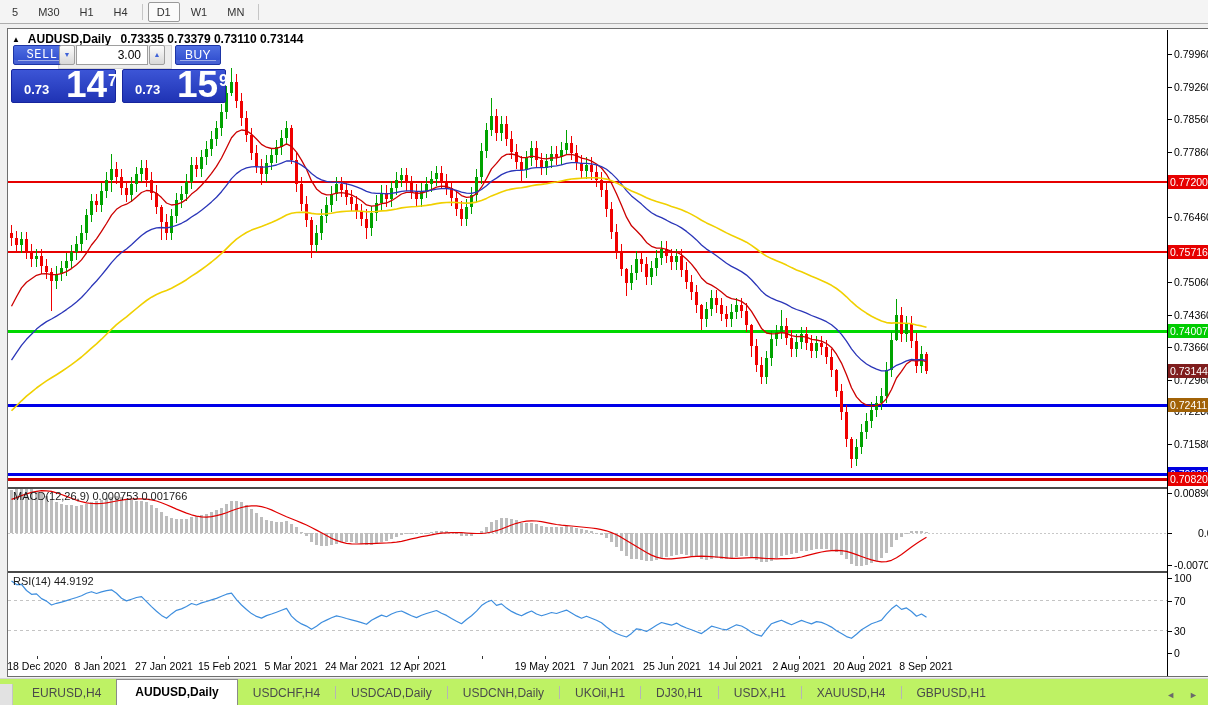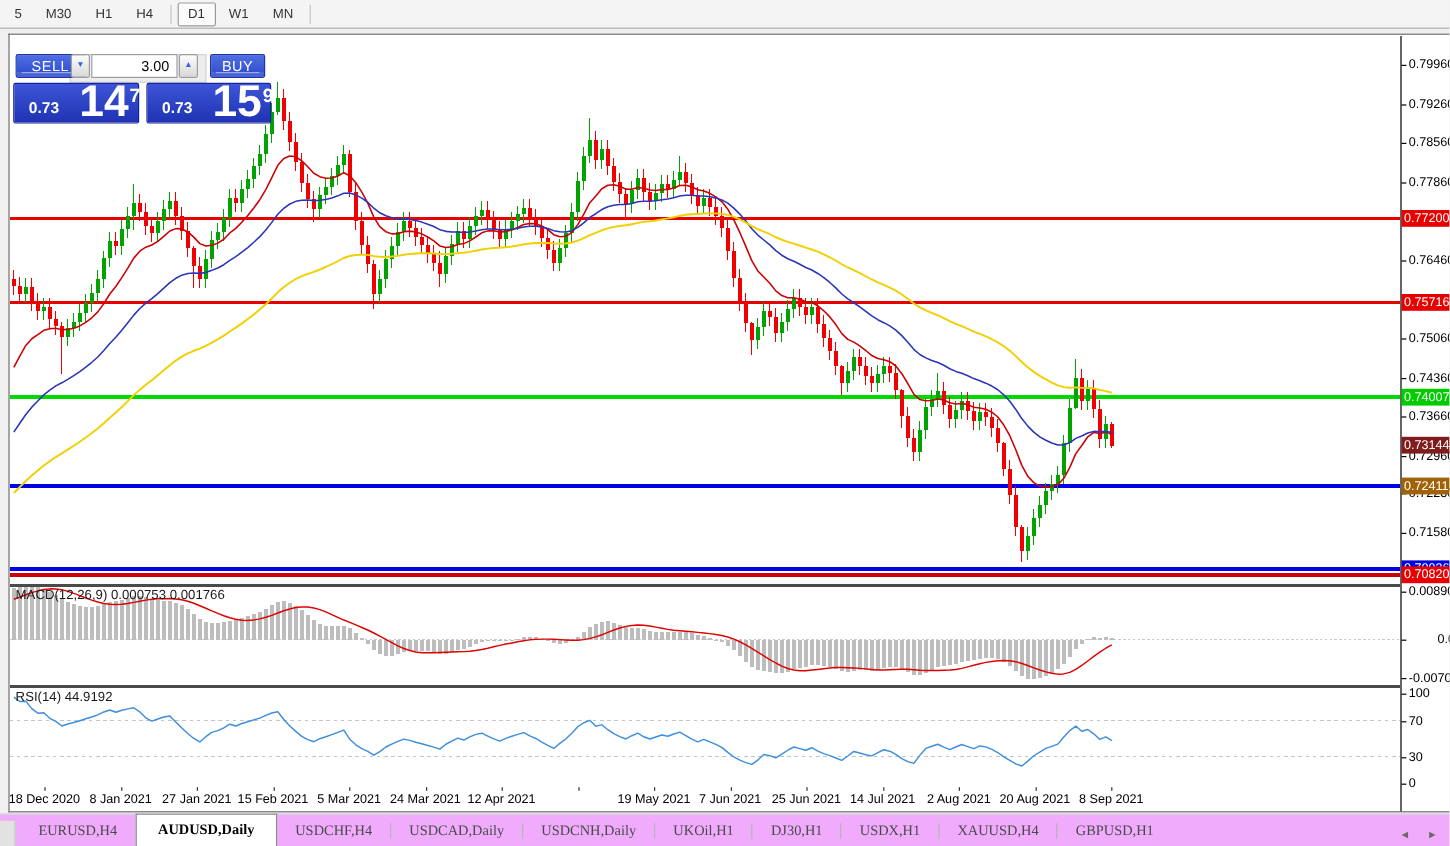--- a/index.html
+++ b/index.html
@@ -42,22 +42,22 @@
   .axis-vline{position:absolute;left:1167px;top:30px;width:1px;height:646px;background:#000;}
   .tick-dash{position:absolute;left:1168px;width:4px;height:1px;background:#000;}
   .tick-label{position:absolute;left:1174px;font-size:10.5px;color:#000;white-space:nowrap;}
   .badge{position:absolute;left:1168px;width:36px;font-size:10.5px;color:#fff;padding:1px 2px;white-space:nowrap;}
   .ind-label{position:absolute;font-size:11px;color:#1a1a1a;white-space:nowrap;}
   
   #dates{position:absolute;left:0;top:0;width:1208px;height:705px;pointer-events:none;}
   .date-label{position:absolute;top:660px;width:90px;text-align:center;font-size:10.5px;color:#000;white-space:nowrap;}
   .date-tick{position:absolute;top:656px;width:1px;height:3px;background:#333;}
   
-  .tabbar{position:absolute;left:0;top:678px;width:1208px;height:27px;background:#f0abfc;
-    border-top:1px solid #d5d5d5;display:flex;align-items:flex-end;font-family:Liberation Serif, serif;}
+  .tabbar{position:absolute;left:0;top:678px;width:1208px;height:27px;background:#bef264;
+    border-top:1px solid #d5d5d5;display:flex;align-items:flex-end;}
   .tab-stub{width:12px;height:22px;background:#e2e2e2;border-right:1px solid #c4c4c4;margin-right:4px;}
   .tab{font-size:12px;color:#4a4a4a;padding:5px 15px 6px 15px;white-space:nowrap;cursor:pointer;}
   .tab.active{background:#fff;border:1px solid #8a8a8a;border-bottom:none;font-weight:bold;color:#000;
     padding:5px 18px 7px 18px;}
   .tab-div{width:1px;height:13px;background:#b5b5b5;margin-bottom:7px;}
   .tab-arrows{margin-left:auto;margin-right:10px;margin-bottom:6px;display:flex;gap:14px;}
   .tab-arrow{font-size:9px;color:#6a6a6a;cursor:pointer;}
 </style>
 </head>
 <body>
@@ -652,24 +652,29 @@
         <rect x="917" y="502.0119580716081" width="3" height="1" fill="#bdbdbd" shape-rendering="crispEdges"></rect>
         <polyline points="3.5,469.4 8.5,467.6 13.5,465.6 18.5,463.9 23.5,462.4 28.5,461.3 33.5,460.7 38.5,460.8 43.5,461.4 48.5,462.8 53.5,464.5 58.5,466.4 63.5,468.3 68.5,470.1 73.5,471.7 78.5,472.9 83.5,473.5 88.5,473.7 93.5,473.5 98.5,472.9 103.5,472.0 108.5,471.0 113.5,470.1 118.5,469.4 123.5,469.0 128.5,468.9 133.5,468.8 138.5,469.1 143.5,469.8 148.5,471.0 153.5,472.7 158.5,474.8 163.5,476.9 168.5,479.1 173.5,481.1 178.5,483.1 183.5,484.8 188.5,486.1 193.5,486.9 198.5,487.1 203.5,486.6 208.5,485.7 213.5,484.4 218.5,482.8 223.5,480.8 228.5,479.0 233.5,477.5 238.5,476.3 243.5,475.8 248.5,475.9 253.5,476.7 258.5,478.0 263.5,479.9 268.5,482.2 273.5,484.5 278.5,486.7 283.5,488.7 288.5,490.8 293.5,492.9 298.5,495.0 303.5,497.5 308.5,500.1 313.5,502.8 318.5,505.5 323.5,508.2 328.5,510.4 333.5,512.1 338.5,513.3 343.5,513.9 348.5,514.0 353.5,513.9 358.5,513.7 363.5,513.6 368.5,513.4 373.5,513.2 378.5,513.0 383.5,512.7 388.5,512.1 393.5,511.3 398.5,510.2 403.5,508.9 408.5,507.8 413.5,506.7 418.5,505.8 423.5,504.8 428.5,503.9 433.5,503.2 438.5,502.8 443.5,502.6 448.5,502.6 453.5,502.7 458.5,503.0 463.5,503.3 468.5,503.5 473.5,503.5 478.5,503.0 483.5,502.0 488.5,500.7 493.5,499.0 498.5,497.0 503.5,495.0 508.5,493.3 513.5,492.0 518.5,491.2 523.5,490.8 528.5,491.0 533.5,491.7 538.5,492.6 543.5,493.6 548.5,494.5 553.5,495.2 558.5,495.6 563.5,496.0 568.5,496.5 573.5,497.0 578.5,497.5 583.5,498.0 588.5,498.7 593.5,499.6 598.5,500.8 603.5,502.6 608.5,504.8 613.5,507.4 618.5,510.4 623.5,513.5 628.5,516.6 633.5,519.6 638.5,522.5 643.5,525.1 648.5,527.1 653.5,528.3 658.5,528.9 663.5,528.9 668.5,528.4 673.5,527.9 678.5,527.3 683.5,526.7 688.5,526.3 693.5,526.2 698.5,526.4 703.5,526.7 708.5,527.0 713.5,527.4 718.5,527.9 723.5,528.3 728.5,528.4 733.5,528.2 738.5,527.9 743.5,527.6 748.5,527.7 753.5,528.1 758.5,528.5 763.5,528.7 768.5,528.8 773.5,528.7 778.5,528.6 783.5,528.4 788.5,527.9 793.5,527.0 798.5,525.7 803.5,524.4 808.5,523.1 813.5,522.0 818.5,521.2 823.5,520.7 828.5,520.4 833.5,520.6 838.5,521.4 843.5,522.9 848.5,524.6 853.5,526.5 858.5,528.3 863.5,529.9 868.5,531.1 873.5,531.8 878.5,531.6 883.5,530.3 888.5,527.8 893.5,524.5 898.5,520.8 903.5,517.0 908.5,513.5 913.5,510.2 918.5,507.3" fill="none" stroke="#e00000" stroke-width="1.2" stroke-linejoin="round"></polyline>
       </g>
       <g>
         <line x1="0" y1="570.5" x2="1159" y2="570.5" stroke="#c4c4c4" stroke-width="1" stroke-dasharray="3,3" shape-rendering="crispEdges"></line>
         <line x1="0" y1="600.5" x2="1159" y2="600.5" stroke="#c4c4c4" stroke-width="1" stroke-dasharray="3,3" shape-rendering="crispEdges"></line>
         <polyline points="3.5,550.9 8.5,554.6 13.5,554.3 18.5,560.5 23.5,564.3 28.5,563.9 33.5,568.6 38.5,571.1 43.5,575.0 48.5,573.3 53.5,572.1 58.5,570.6 63.5,569.0 68.5,567.5 73.5,565.7 78.5,563.3 83.5,561.7 88.5,563.5 93.5,561.9 98.5,560.7 103.5,559.8 108.5,563.3 113.5,568.2 118.5,570.9 123.5,569.2 128.5,567.5 133.5,566.6 138.5,571.7 143.5,576.6 148.5,581.2 153.5,585.4 158.5,588.3 163.5,583.9 168.5,580.3 173.5,578.9 178.5,576.5 183.5,573.5 188.5,575.0 193.5,572.9 198.5,571.5 203.5,569.9 208.5,568.4 213.5,566.2 218.5,564.2 223.5,563.1 228.5,569.6 233.5,575.0 238.5,579.5 243.5,583.6 248.5,586.4 253.5,588.1 258.5,585.6 263.5,584.0 268.5,582.2 273.5,580.3 278.5,578.4 283.5,586.1 288.5,590.7 293.5,593.9 298.5,596.1 303.5,599.3 308.5,596.3 313.5,592.5 318.5,590.1 323.5,587.8 328.5,585.9 333.5,587.0 338.5,588.5 343.5,589.8 348.5,591.2 353.5,592.6 358.5,594.3 363.5,590.2 368.5,587.6 373.5,585.1 378.5,586.7 383.5,584.0 388.5,582.0 393.5,581.0 398.5,583.4 403.5,585.7 408.5,587.6 413.5,585.3 418.5,583.5 423.5,582.0 428.5,580.5 433.5,583.3 438.5,585.4 443.5,588.4 448.5,591.2 453.5,593.7 458.5,589.5 463.5,585.8 468.5,581.1 473.5,575.6 478.5,572.3 483.5,570.3 488.5,575.3 493.5,573.9 498.5,578.1 503.5,581.4 508.5,583.9 513.5,585.8 518.5,583.1 523.5,581.0 528.5,584.0 533.5,585.8 538.5,584.2 543.5,582.5 548.5,583.5 553.5,581.7 558.5,580.1 563.5,583.0 568.5,585.9 573.5,588.2 578.5,586.2 583.5,588.3 588.5,590.3 593.5,592.8 598.5,597.0 603.5,600.8 608.5,603.5 613.5,605.5 618.5,607.0 623.5,603.4 628.5,598.8 633.5,599.7 638.5,601.5 643.5,598.4 648.5,595.2 653.5,592.5 658.5,593.9 663.5,595.2 668.5,593.1 673.5,595.9 678.5,598.0 683.5,599.7 688.5,601.7 693.5,603.6 698.5,600.0 703.5,596.2 708.5,597.5 713.5,599.0 718.5,599.9 723.5,597.2 728.5,594.8 733.5,596.0 738.5,598.7 743.5,602.2 748.5,604.7 753.5,606.1 758.5,599.5 763.5,593.7 768.5,591.9 773.5,590.2 778.5,592.6 783.5,594.7 788.5,592.5 793.5,590.4 798.5,592.2 803.5,593.9 808.5,591.6 813.5,592.4 818.5,594.5 823.5,597.1 828.5,600.7 833.5,603.6 838.5,606.6 843.5,608.3 848.5,604.3 853.5,599.8 858.5,596.7 863.5,593.7 868.5,592.0 873.5,590.1 878.5,584.1 883.5,578.8 888.5,575.1 893.5,579.4 898.5,577.9 903.5,581.5 908.5,586.2 913.5,584.0 918.5,587.2" fill="none" stroke="#3e8ede" stroke-width="1.2" stroke-linejoin="round"></polyline>
       </g>
     </svg>
 
+  <div class="chart-title">
+    <span class="tri">▲</span>
+    <span>AUDUSD,Daily</span>
+    <span class="ohlc">0.73335 0.73379 0.73110 0.73144</span>
+  </div>
 
   <div>
     <div class="tp-strip"></div>
-    <div class="btn-blue" style="left:13px;top:45px;width:58px;">SELL</div>
+    <div class="btn-blue" style="left:13px;top:45px;width:58px;font-family:Liberation Mono, monospace;">SELL</div>
     <div class="spin-btn" style="left:59px;top:45px;">▼</div>
     <input class="vol-input" value="3.00" style="">
     <div class="spin-btn" style="left:149px;top:45px;">▲</div>
     <div class="btn-blue" style="left:175px;top:45px;width:46px;">BUY</div>
     <div class="price-box" style="left:11px;width:105px;">
       <span class="small">0.73</span>
       <span class="big">14</span>
       <span class="sup">7</span>
     </div>
     <div class="price-box" style="left:122px;width:104px;">

